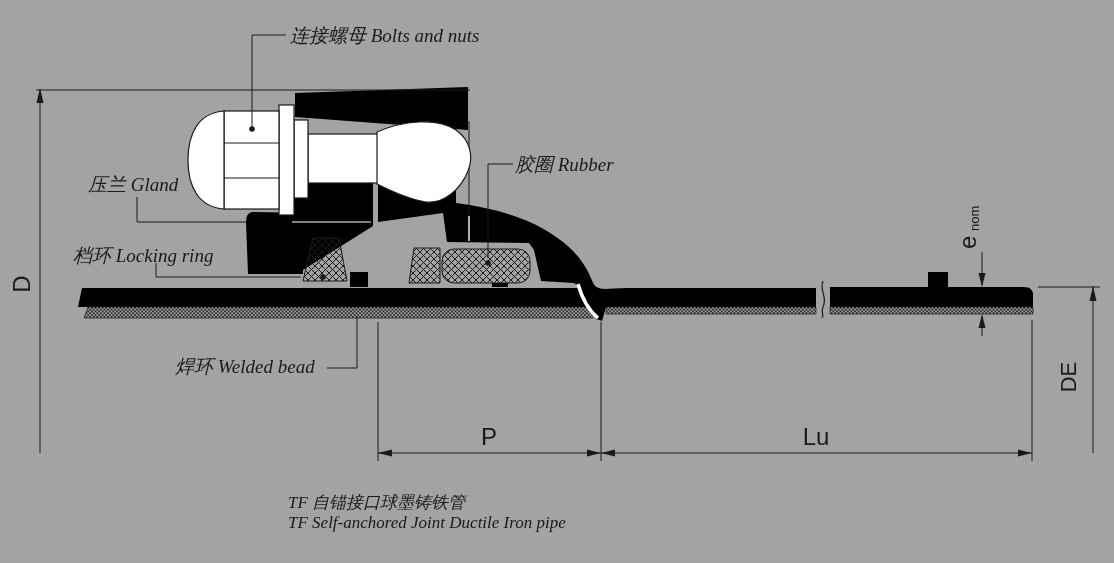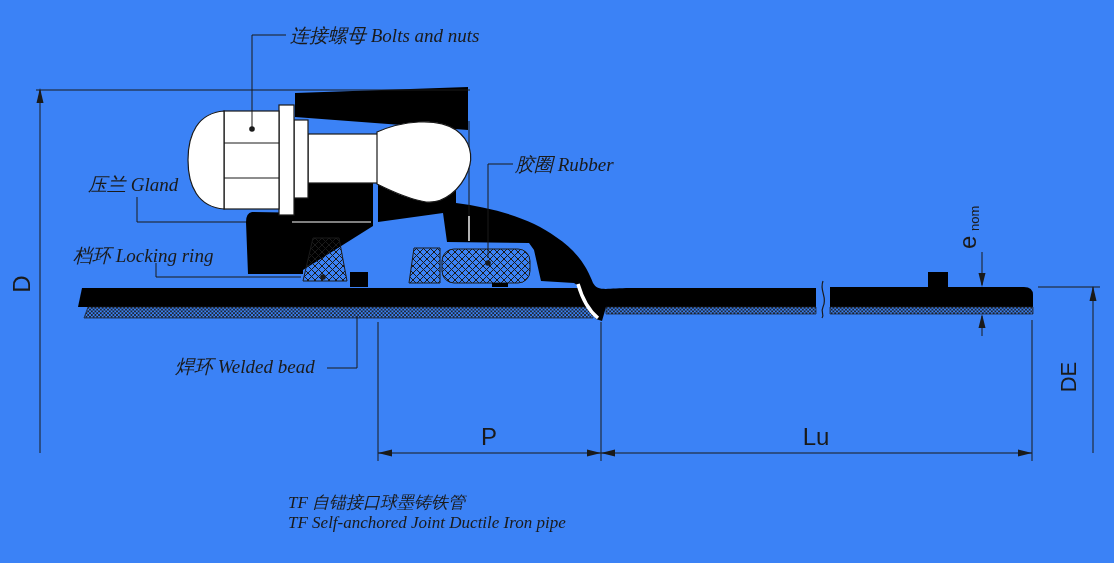--- a/index.html
+++ b/index.html
@@ -1,16 +1,16 @@
 <!DOCTYPE html>
 <html><head>
 <meta charset="utf-8">
 <style>
   html,body{margin:0;padding:0;background:#ffffff;}
-  .page{position:relative;width:1114px;height:563px;background:#3b82f6;overflow:hidden;
+  .page{position:relative;width:1114px;height:563px;background:#a3a3a3;overflow:hidden;
         font-family:"Liberation Serif", serif;}
   svg{position:absolute;left:0;top:0;}
   .lbl{font:italic 19px "Liberation Serif", serif;fill:#1a1a1a;}
   .cap{font:italic 17px "Liberation Serif", serif;fill:#1a1a1a;}
   .dim{font:24px "Liberation Sans", sans-serif;fill:#1a1a1a;}
   .dim-s{font:13px "Liberation Sans", sans-serif;fill:#1a1a1a;}
   .dim-m{font:22px "Liberation Sans", sans-serif;fill:#1a1a1a;}
 </style>
 </head>
 <body>

